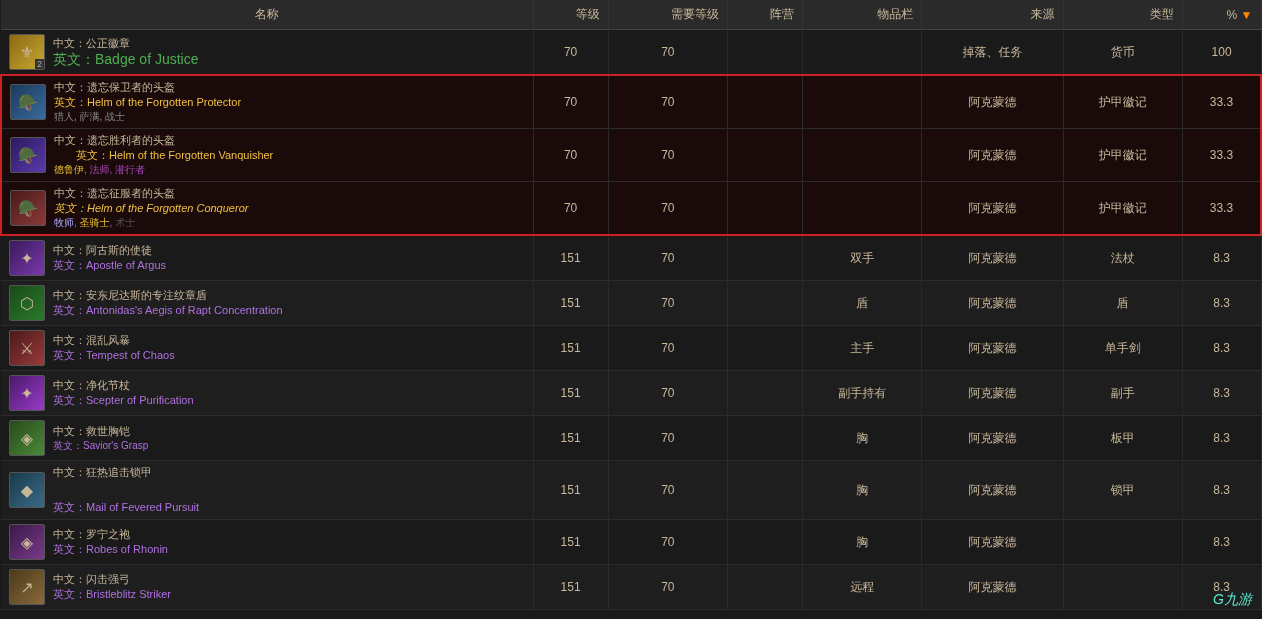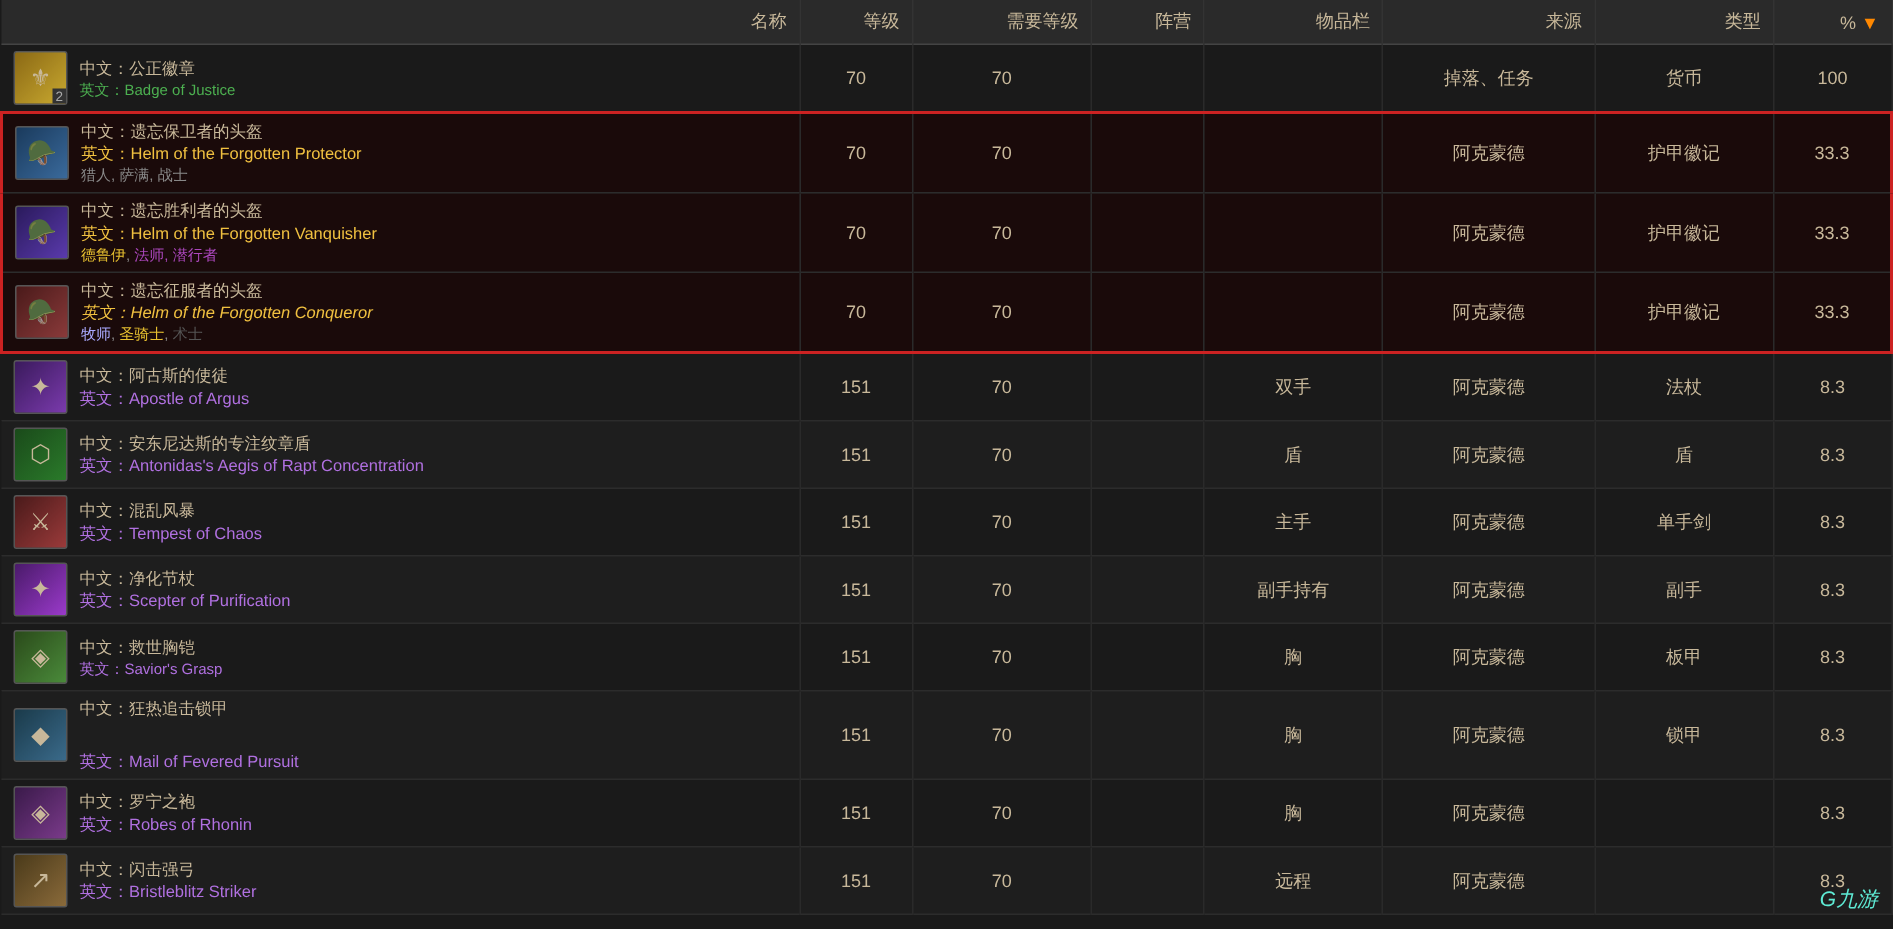--- a/index.html
+++ b/index.html
@@ -21,21 +21,21 @@
     }
     thead th {
       padding: 6px 8px;
       color: #c8b89a;
       font-weight: normal;
       text-align: right;
       border-right: 1px solid #333;
       white-space: nowrap;
     }
     thead th:first-child {
-      text-align: right;
+      text-align: center;
       margin-left: 40px;
     }
     tbody tr {
       border-bottom: 1px solid #2c2c2c;
     }
     td {
       padding: 4px 8px;
       text-align: center;
       border-right: 1px solid #2a2a2a;
       vertical-align: middle;
@@ -114,21 +114,21 @@
   <tbody id="table-body">
   <tr style="background-color: rgb(26, 26, 26);">
         <td>
     <div class="item-cell">
       <div class="item-icon" style="background:linear-gradient(135deg, #8b6914, #c8a830); position:relative;">
         <span style="font-size:16px;">⚜</span>
         <span style="position:absolute;bottom:0;right:0;background:#333;color:#aaa;font-size:9px;padding:0 2px;">2</span>
       </div>
       <div>
         <div class="item-name-cn">中文：公正徽章</div>
-        <div style="color:#4caf50;font-size:10px;text-align:center;">英文：Badge of Justice</div>
+        <div style="color:#4caf50;font-size:14px;text-align:center;">英文：Badge of Justice</div>
 
       </div>
     </div>
   </td>
         <td>70</td>
         <td>70</td>
         <td></td>
         <td></td>
         <td>掉落、任务</td>
         <td>货币</td>
@@ -158,21 +158,21 @@
       </tr>
       <tr style="border-left: 2px solid rgb(204, 34, 34); border-right: 2px solid rgb(204, 34, 34); background-color: rgb(26, 10, 10);">
         <td>
     <div class="item-cell">
       <div class="item-icon" style="background:linear-gradient(135deg, #2a1a5c, #5a3aac); position:relative;">
         <span style="font-size:16px;">🪖</span>
 
       </div>
       <div>
         <div class="item-name-cn">中文：遗忘胜利者的头盔</div>
-        <div style="color:#f0c040;font-size:11px;">英文：Helm of the Forgotten Vanquisher</div>
+        <div style="color:#f0c040;font-size:11px;margin-left:22px;">英文：Helm of the Forgotten Vanquisher</div>
         <div class="item-classes"><span style="color:#e8c030;">德鲁伊</span>, <span style="color:#ab47bc;"> 法师, 潜行者</span></div>
       </div>
     </div>
   </td>
         <td>70</td>
         <td>70</td>
         <td></td>
         <td></td>
         <td>阿克蒙德</td>
         <td>护甲徽记</td>

